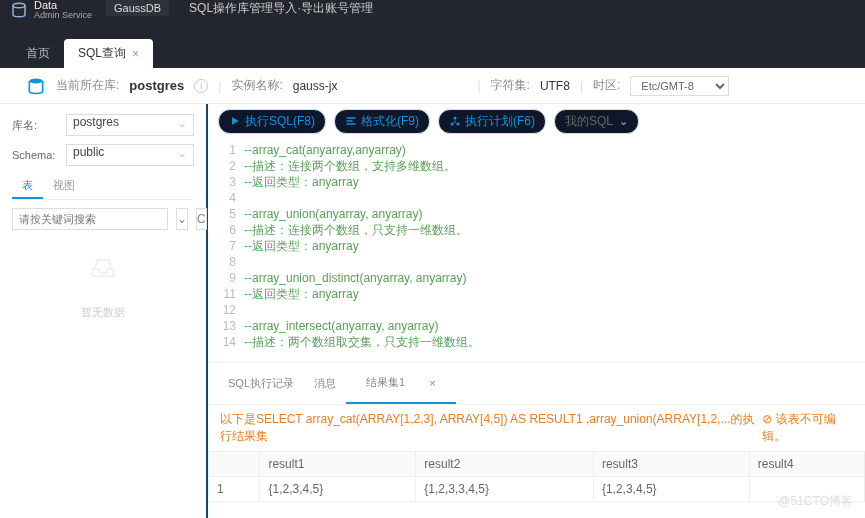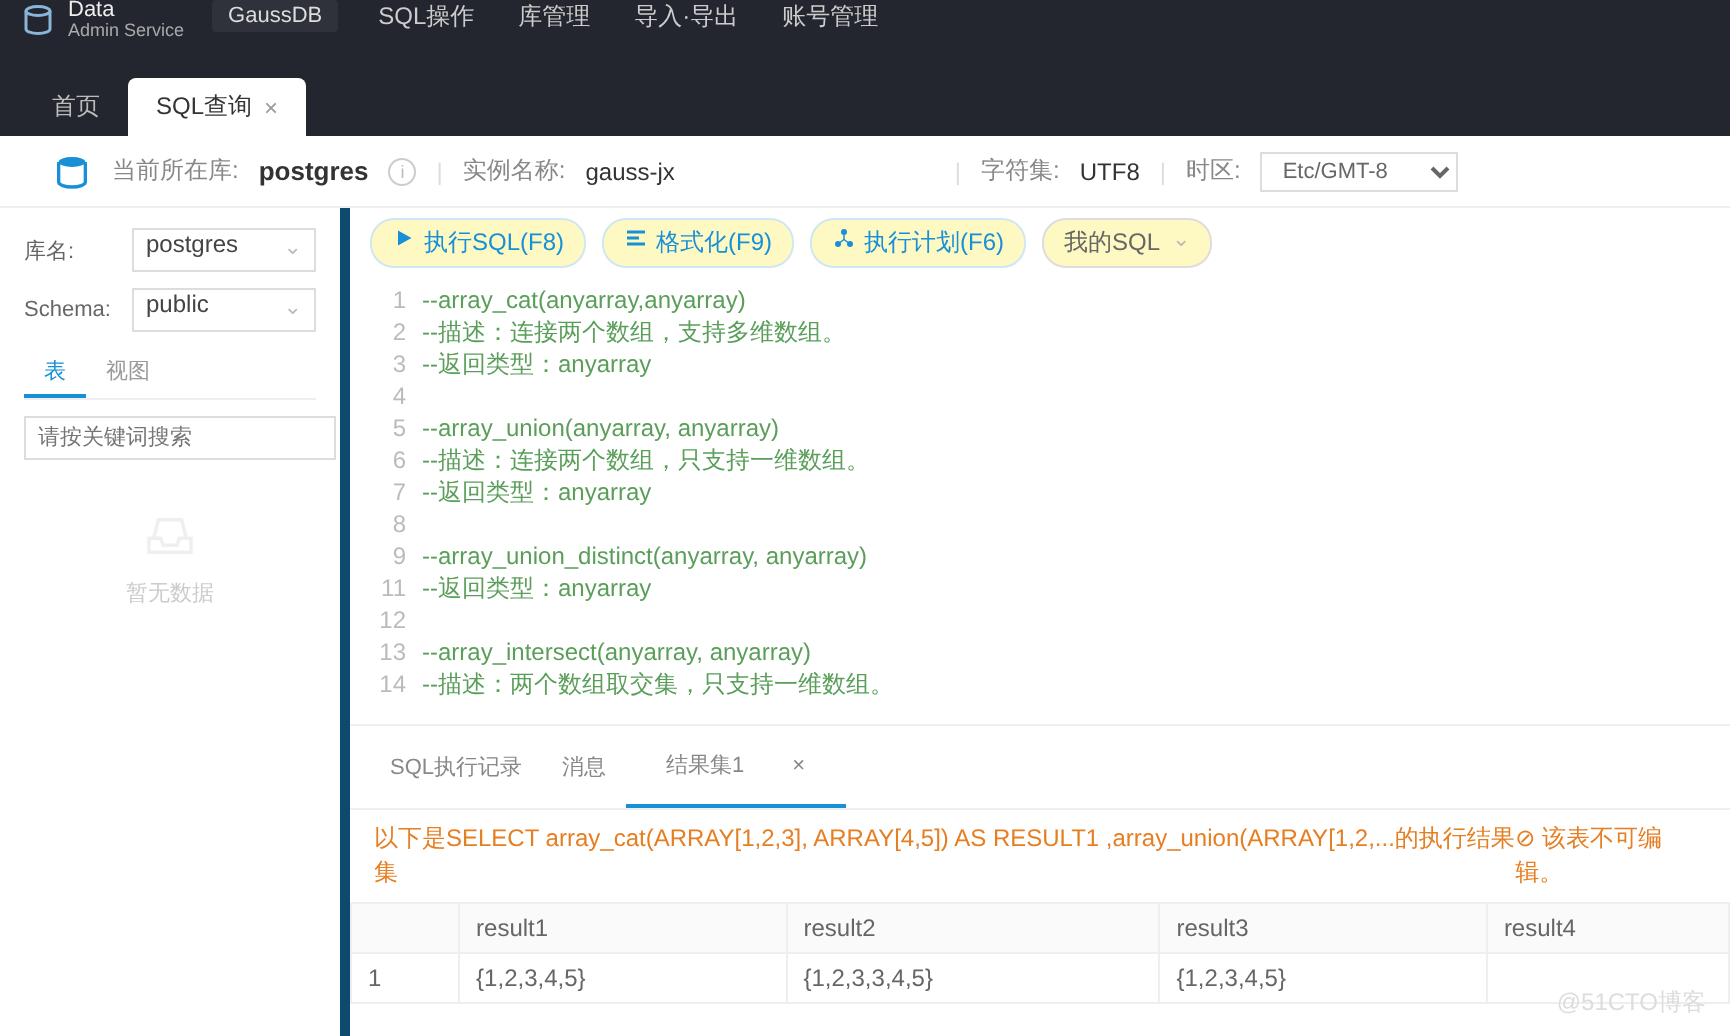--- a/index.html
+++ b/index.html
@@ -4,51 +4,51 @@
 <style>
 *{box-sizing:border-box;margin:0;padding:0;font-family:"Microsoft YaHei",Arial,sans-serif;font-size:12px}
 body{background:#fff;color:#333;width:865px;height:518px;overflow:hidden}
 .topbar{background:#24262f;color:#ddd;height:38px;display:flex;align-items:flex-start;padding:0 10px}
 .logo-wrap{display:flex;align-items:center;gap:6px;margin-right:14px}
 .logo-wrap svg{width:18px;height:18px}
 .logo-text{display:flex;flex-direction:column;line-height:1}
 .logo-text .t1{font-size:11px;color:#eee}
 .logo-text .t2{font-size:9px;color:#aaa}
 .top-db{background:#2f313b;padding:2px 8px;border-radius:2px;font-size:11px;color:#ddd;margin-right:20px}
-.topnav{display:flex;gap:22px}
+.topnav{display:flex;}
 .topnav span{color:#ccc;font-size:12px;cursor:pointer}
 .tabsbar{background:#24262f;height:30px;display:flex;align-items:flex-end;padding-left:12px}
 .tab{padding:6px 14px;color:#bbb;font-size:12px;cursor:pointer;display:flex;align-items:center;gap:6px}
 .tab.active{background:#fff;color:#333;border-radius:4px 4px 0 0}
 .close-x{color:#999}
 .infobar{height:36px;display:flex;align-items:center;padding:0 26px;border-bottom:1px solid #eee;gap:10px}
 .db-icon{color:#1890d8}
 .infobar b{font-size:13px}
 .info-icon{display:inline-flex;width:14px;height:14px;border:1px solid #ccc;border-radius:50%;align-items:center;justify-content:center;color:#bbb;font-size:9px}
 .sep{color:#ddd}
 .gray{color:#888}
 .tz-sel{border:1px solid #ddd;padding:2px 18px 2px 6px;font-size:11px;color:#666;background:#fff}
 .workspace{display:flex;height:414px}
-.side{width:175px;border-right:5px solid #0c4a6e;padding:10px 12px}
+.side{width:208px;border-right:2px solid #0c4a6e;padding:10px 12px}
 .srow{display:flex;align-items:center;margin-bottom:8px}
 .srow label{width:54px;color:#666;font-size:11px}
 .sel{flex:1;border:1px solid #ddd;height:22px;padding:0 6px;font-size:11px;color:#444;background:#fff;position:relative}
 .sel:after{content:"⌄";position:absolute;right:6px;top:2px;color:#bbb}
 .subtabs{display:flex;border-bottom:1px solid #eee;margin-bottom:8px}
 .subtabs span{padding:4px 10px;font-size:11px;color:#999;cursor:pointer}
 .subtabs span.on{color:#1890d8;border-bottom:2px solid #1890d8}
-.search-row{display:flex;gap:20px;margin-bottom:0}
+.search-row{display:flex;gap:8px;margin-bottom:0}
 .search-in{flex:1;border:1px solid #ddd;height:22px;padding:0 6px;font-size:11px}
 .sbtn{width:22px;height:22px;border:1px solid #ddd;background:#fff;display:flex;align-items:center;justify-content:center;color:#888;cursor:pointer}
 .empty{text-align:center;color:#ccc;margin-top:24px}
 .empty svg{width:36px;height:28px;opacity:.3}
-.empty div{font-size:11px;margin-top:4px}
+.empty div{font-size:11px;margin-top:20px}
 .main{flex:1;display:flex;flex-direction:column;overflow:hidden}
 .toolbar{height:34px;display:flex;align-items:center;gap:8px;padding:0 10px}
-.pill{border:1px solid #cfe6f5;color:#1890d8;background:#fef9c3;border-radius:12px;padding:3px 10px;font-size:11px;display:flex;gap:4px;cursor:pointer}
+.pill{border:1px solid #cfe6f5;color:#1890d8;background:#0f172a;border-radius:12px;padding:3px 10px;font-size:11px;display:flex;align-items:center;gap:4px;cursor:pointer}
 .pill.plain{border-color:#ddd;color:#666}
 .pill.plain:after{content:"⌄";color:#bbb;margin-left:2px}
 .pico{width:12px;height:12px}
 .editor{flex:0 0 auto;background:#fff;padding:4px 0 4px 8px;font-family:Consolas,monospace;font-size:11px;line-height:16px;height:224px;overflow:hidden}
 .ln{color:#bbb;display:inline-block;width:20px;text-align:right;margin-right:8px;user-select:none}
 .cm{color:#5a9e5a}
 .results{border-top:1px solid #eee;flex:1;display:flex;flex-direction:column}
 .rtabs{display:flex;border-bottom:1px solid #eee;padding:0 10px}
 .rtabs span{padding:6px 10px;font-size:11px;color:#888;cursor:pointer;display:flex;align-items:center;gap:4px}
 .rtabs span.on{color:#333;border-bottom:2px solid #1890d8}

